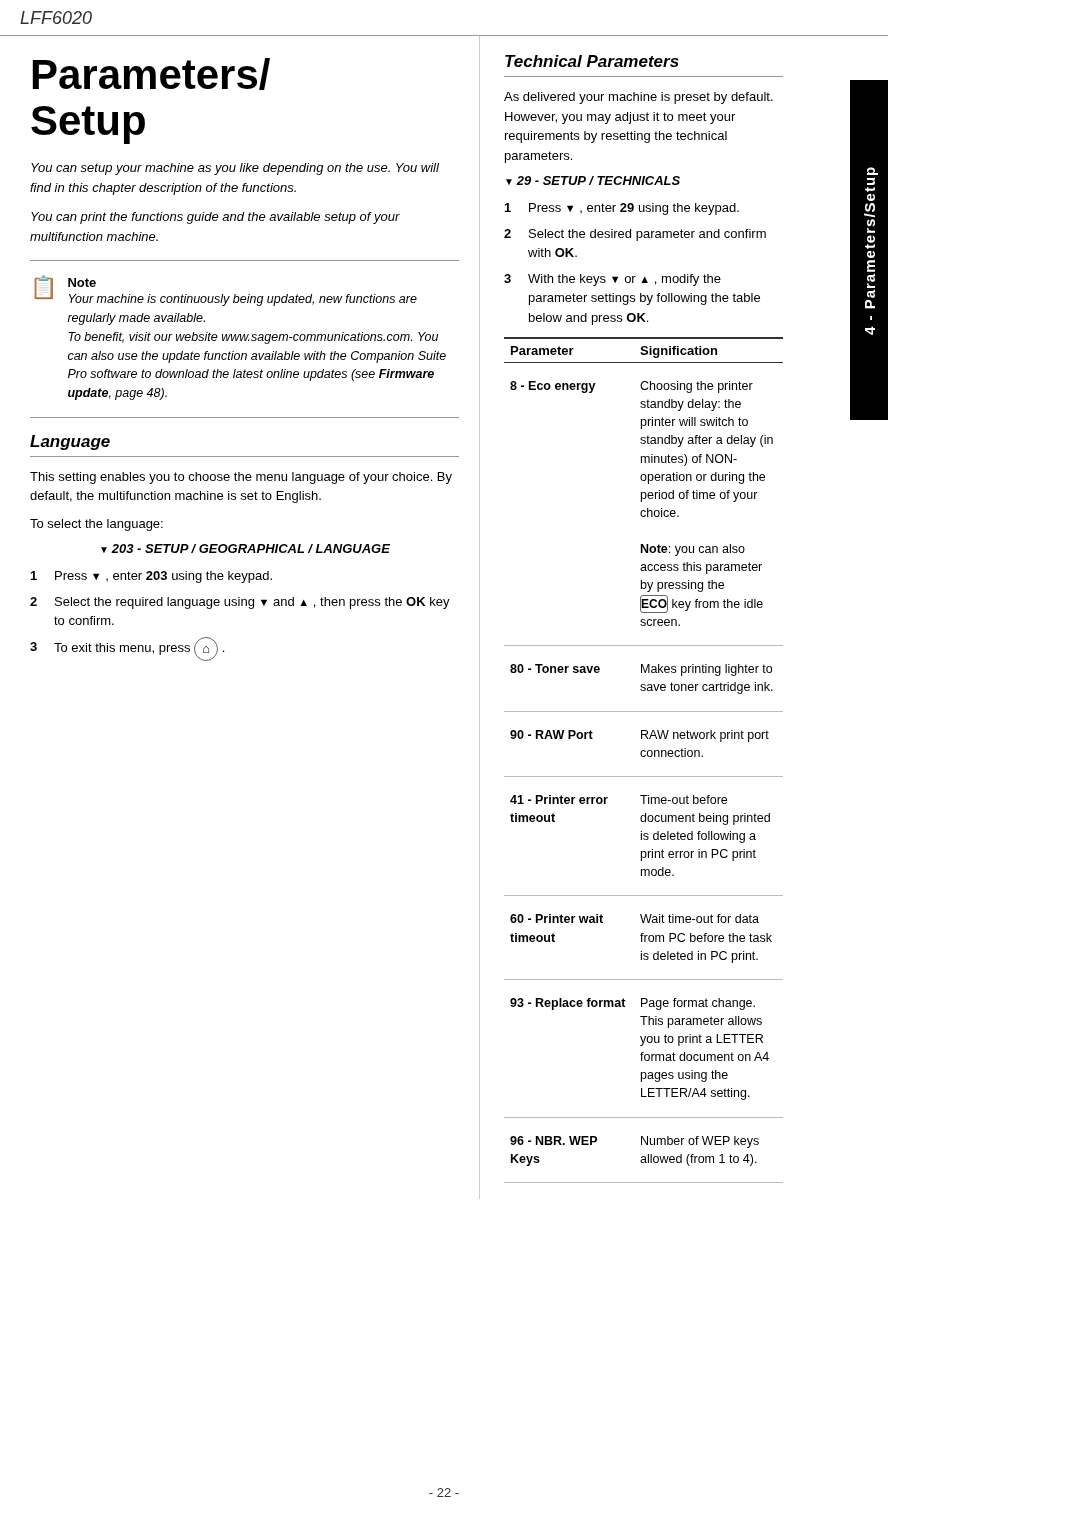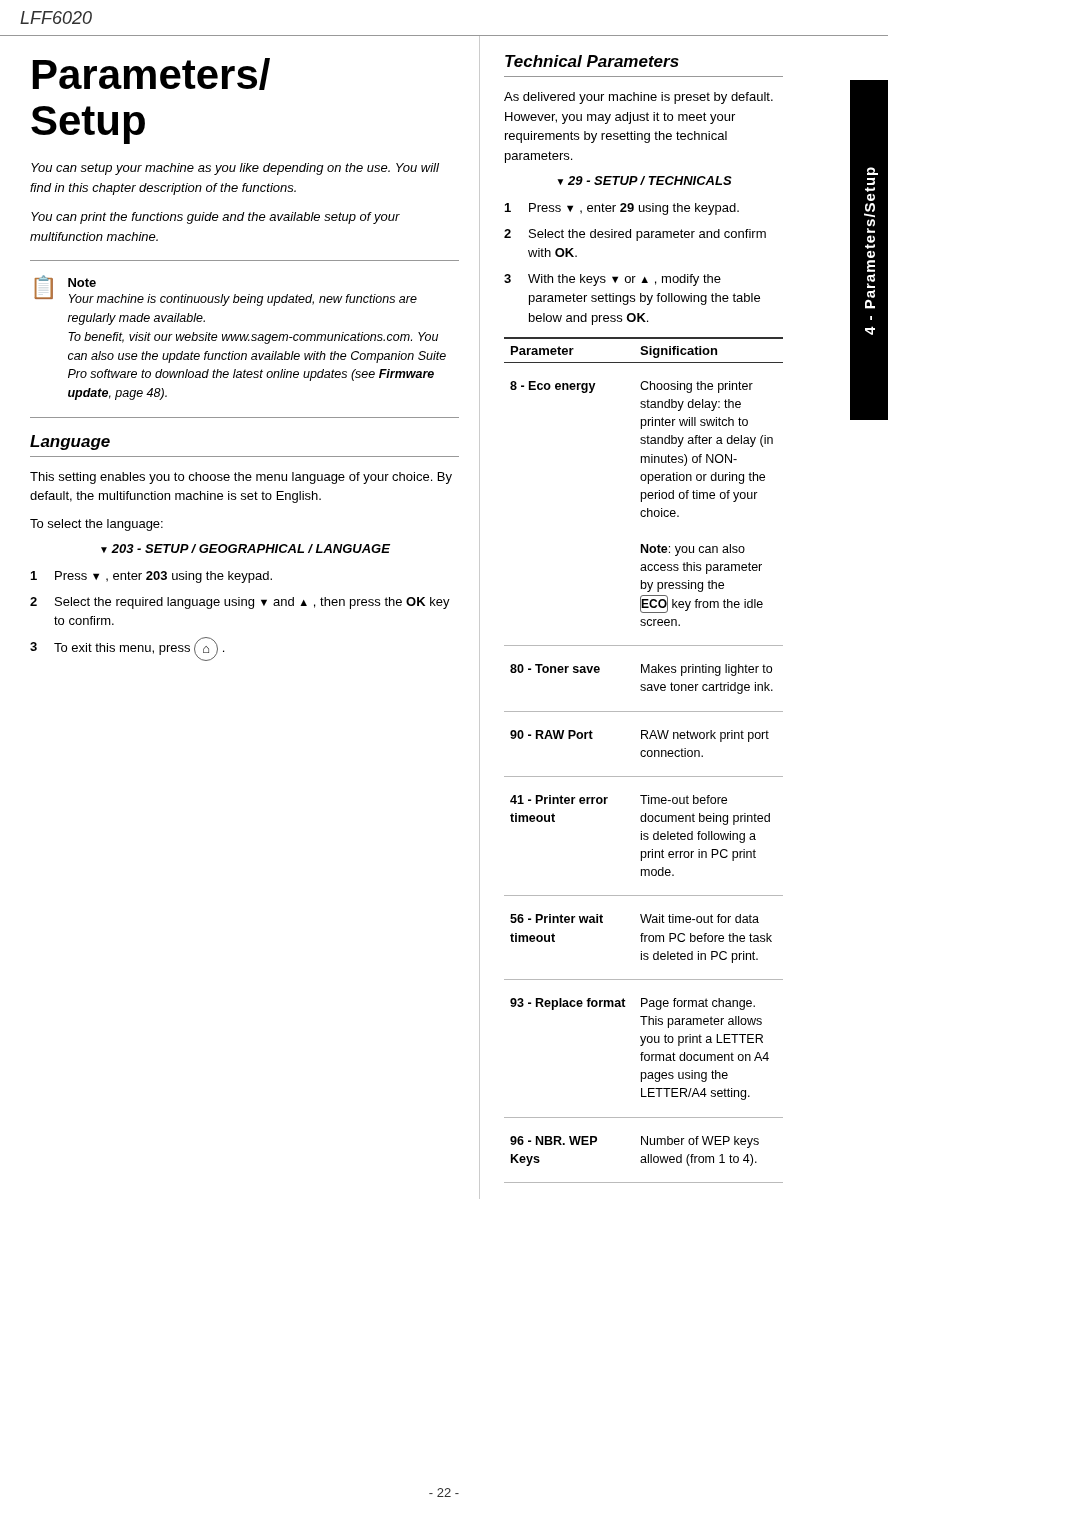--- a/index.html
+++ b/index.html
@@ -220,21 +220,21 @@
       border-bottom: 1px solid #999;
       padding-bottom: 4px;
       margin-bottom: 10px;
     }
 
     .cmd-path-right {
       font-weight: bold;
       font-style: italic;
       font-size: 13px;
       margin-bottom: 10px;
-      text-align: center;
+      text-align: left;
     }
 
     .cmd-path-right::before {
       content: '▼ ';
       font-style: normal;
       font-size: 10px;
     }
 
     
     .params-table {
@@ -396,21 +396,21 @@
             <td>90 - RAW Port</td>
             <td>RAW network print port connection.</td>
           </tr>
 
           <tr>
             <td>41 - Printer error timeout</td>
             <td>Time-out before document being printed is deleted following a print error in PC print mode.</td>
           </tr>
 
           <tr>
-            <td>56 - Printer wait timeout</td>
+            <td>60 - Printer wait timeout</td>
             <td>Wait time-out for data from PC before the task is deleted in PC print.</td>
           </tr>
 
           <tr>
             <td>93 - Replace format</td>
             <td>Page format change. This parameter allows you to print a LETTER format document on A4 pages using the LETTER/A4 setting.</td>
           </tr>
 
           <tr>
             <td>96 - NBR. WEP Keys</td>

